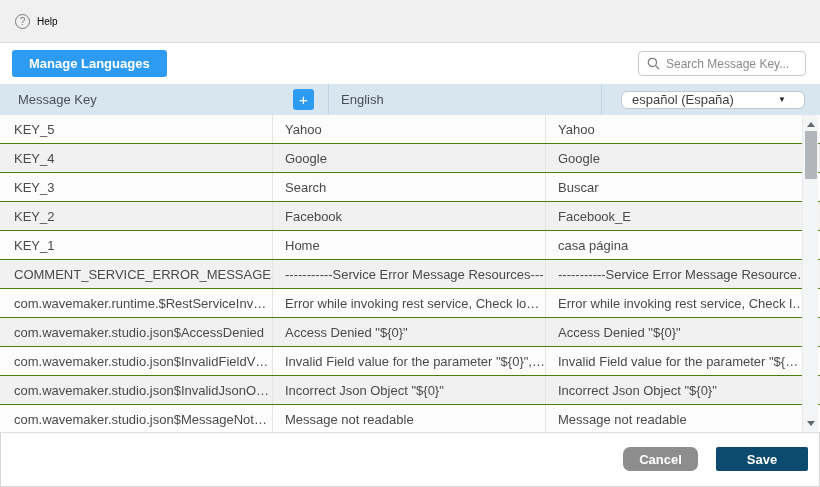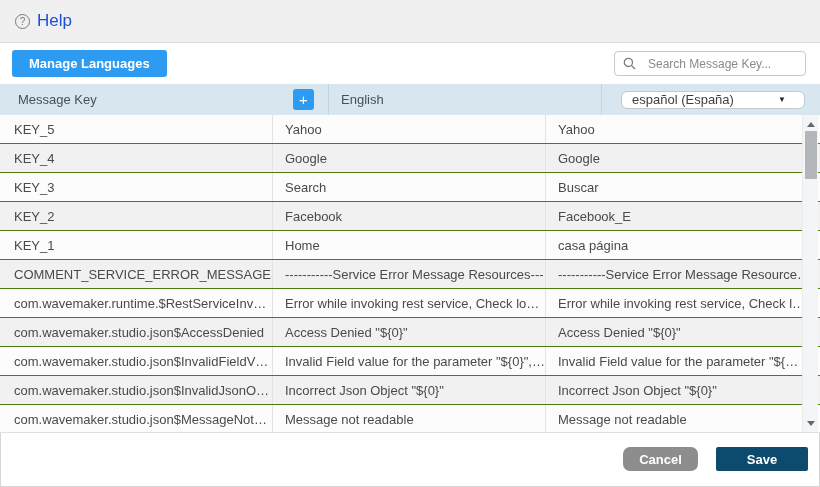--- a/index.html
+++ b/index.html
@@ -11,30 +11,30 @@
   .dialog { position:relative; width:820px; height:487px; background:#fff;
     box-shadow:inset 0 0 0 1px #d6d6d6; }
 
   
   .topbar { height:43px; background:#f0f0f0; border-bottom:1px solid #dcdcdc;
     display:flex; align-items:center; justify-content:space-between; padding:0 17px 0 15px; }
   .title { font-size:16px; color:#3c3c3c; letter-spacing:.2px; }
   .help { display:flex; align-items:center; gap:7px; cursor:pointer; }
   .help-circle { width:15px; height:15px; border:1.4px solid #7a7a7a; border-radius:50%;
     display:flex; align-items:center; justify-content:center; font-size:10px; color:#7a7a7a; }
-  .help-label { font-size:17px; color:#1d4ed8; }
+  .help-label { font-size:10px; color:#000000; }
 
   
   .toolbar { height:41px; background:#fff; display:flex; align-items:center;
     justify-content:space-between; padding:0 14px 0 12px; }
   .btn-manage { background:#2e9bf2; color:#fff; border:none; border-radius:3px;
     height:27px; padding:0 17px; font-size:13px; font-weight:bold; cursor:pointer;
     font-family:inherit; }
-  .searchbox { width:192px; height:25px; border:1px solid #c9c9c9; border-radius:4px;
-    background:#fff; display:flex; align-items:center; padding:0 8px; gap:12px; }
+  .searchbox { width:168px; height:25px; border:1px solid #c9c9c9; border-radius:4px;
+    background:#fff; display:flex; align-items:center; padding:0 8px; gap:6px; }
   .searchbox input { border:none; outline:none; flex:1; font-size:12px; color:#444;
     background:transparent; font-family:inherit; min-width:0; }
   .searchbox input::placeholder { color:#8a8a8a; }
 
   
   .grid-header { height:31px; background:#d8e6f0; display:flex; align-items:center; }
   .gh-cell { height:100%; display:flex; align-items:center; font-size:13px; color:#47505a; }
   .gh-key { width:329px; padding-left:18px; border-right:1px solid #c2d4e2; }
   .gh-eng { width:273px; padding-left:12px; border-right:1px solid #c2d4e2; }
   .gh-lang { flex:1; padding:0 15px 0 19px; }

